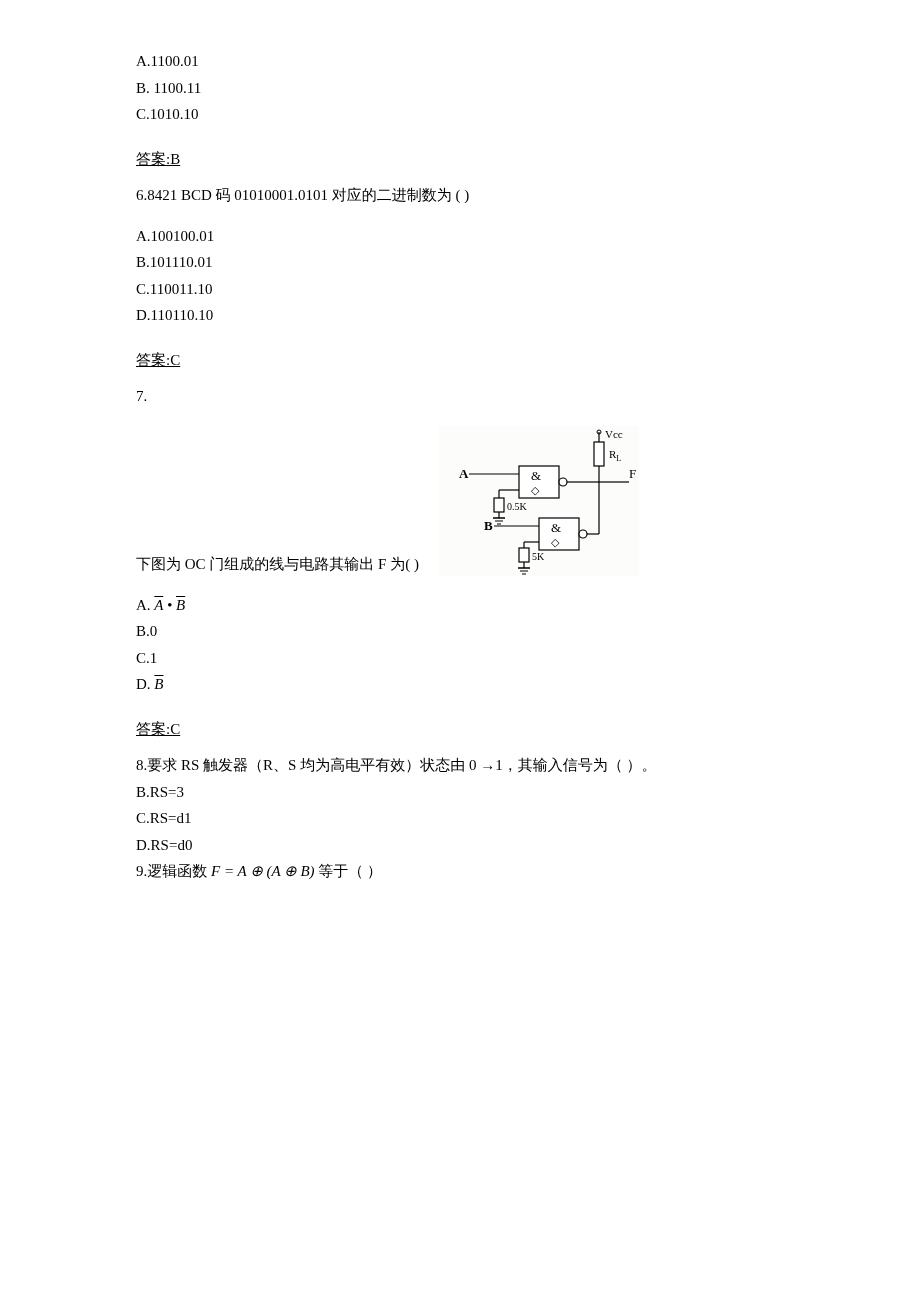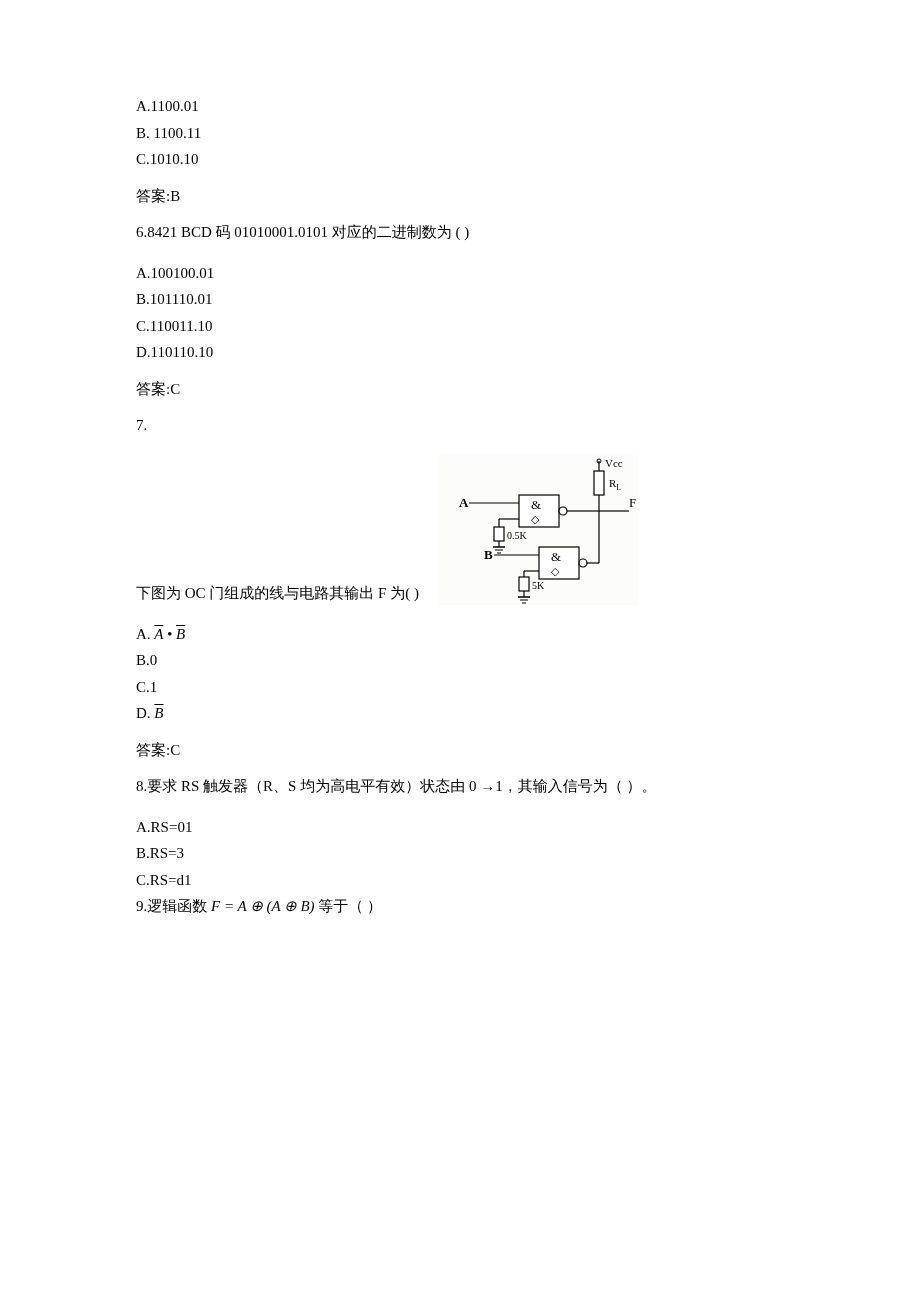--- a/index.html
+++ b/index.html
@@ -6,26 +6,26 @@
     font-family: "SimSun", "Times New Roman", serif;
     font-size: 15px;
     color: #000;
     background: #fff;
     margin: 0;
     padding: 0;
     width: 920px;
     line-height: 1.5;
   }
   .page {
-    padding: 91px 136px 40px 136px;
+    padding: 46px 136px 40px 136px;
   }
   .line { margin: 4px 0; }
   .spaced-top { margin-top: 18px; }
   .spaced-top-big { }
-  .answer { margin-top: 14px; margin-bottom: 14px; }
+  .answer { margin-top: 22px; margin-bottom: 14px; text-decoration: underline; }
   .q7row { display: flex; align-items: flex-end; }
   .overline {
     text-decoration: overline;
     font-style: italic;
     font-family: "Times New Roman", serif;
   }
   .formula {
     font-style: italic;
     font-family: "Times New Roman", serif;
   }
@@ -113,23 +113,23 @@
   </div>
   <div class="line">B.0</div>
   <div class="line">C.1</div>
   <div class="line">
     <span class="letter">D.</span>
     <span class="overline">B</span>
   </div>
   <div class="answer">答案:C</div>
 
   <div class="line spaced-top-big">8.要求 RS 触发器（R、S 均为高电平有效）状态由 0 →1，其输入信号为（         ）。</div>
-  <div class="line spaced-top">A.RS=01</div>
   <div class="line">B.RS=3</div>
   <div class="line">C.RS=d1</div>
+  <div class="line">D.RS=d0</div>
 
   <div class="line spaced-top-big">
     <span>9.逻辑函数</span>
     <span class="formula">F = A ⊕ (A ⊕ B)</span>
     <span> 等于（          ）</span>
   </div>
 
 </div>
 
 </body></html>

